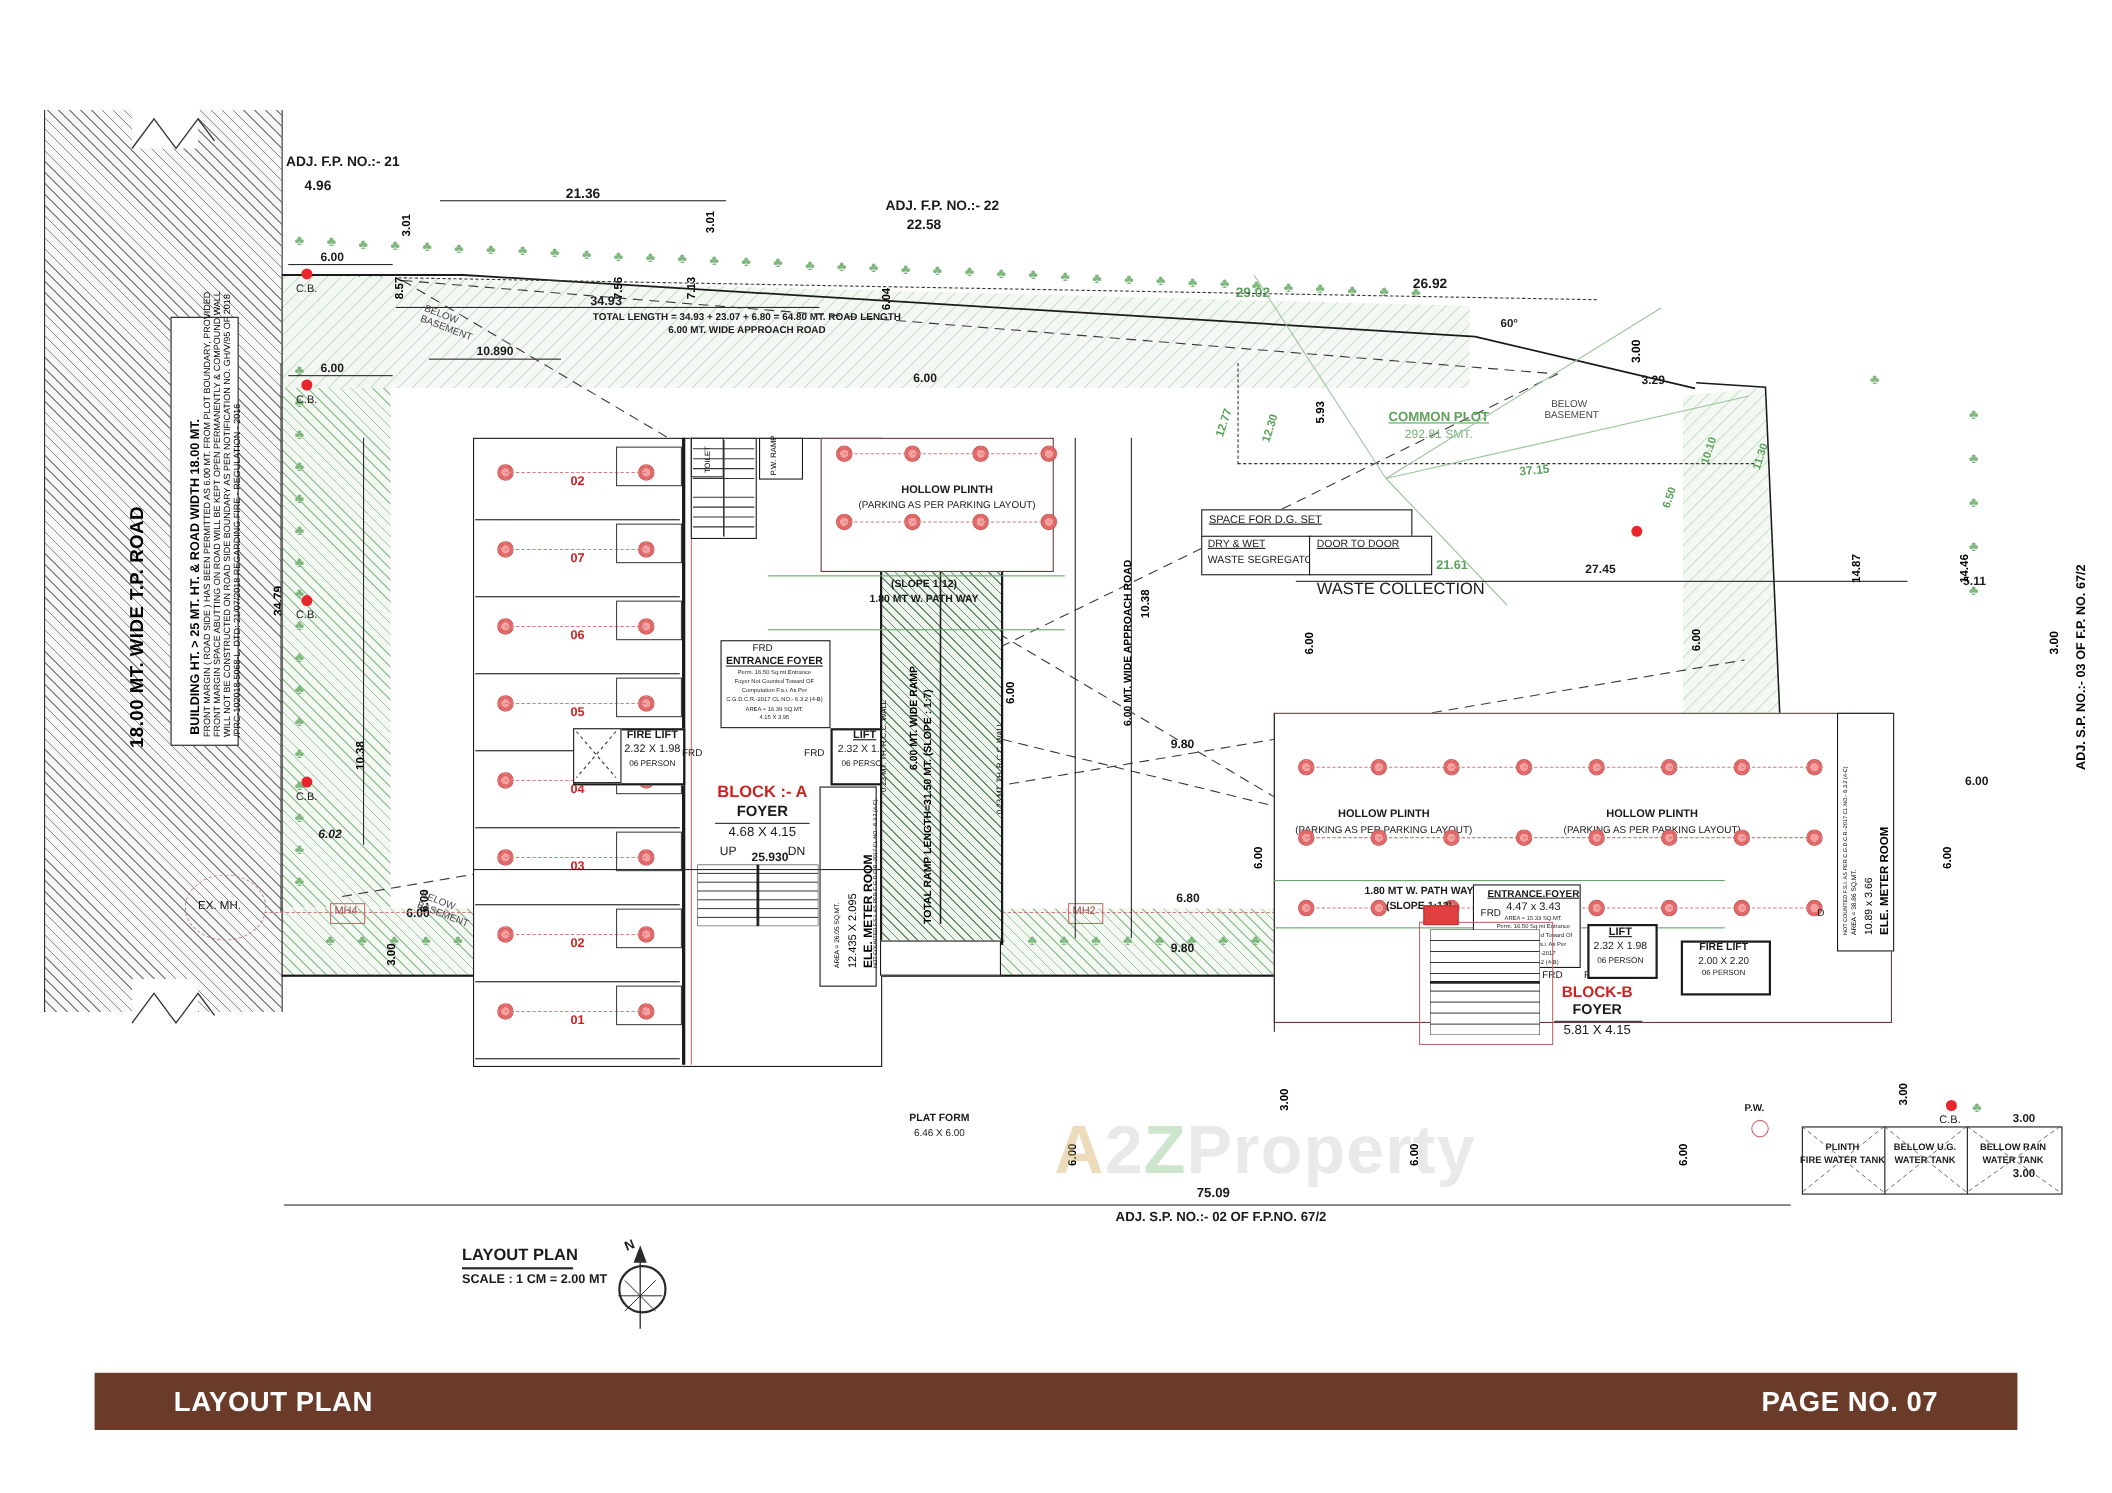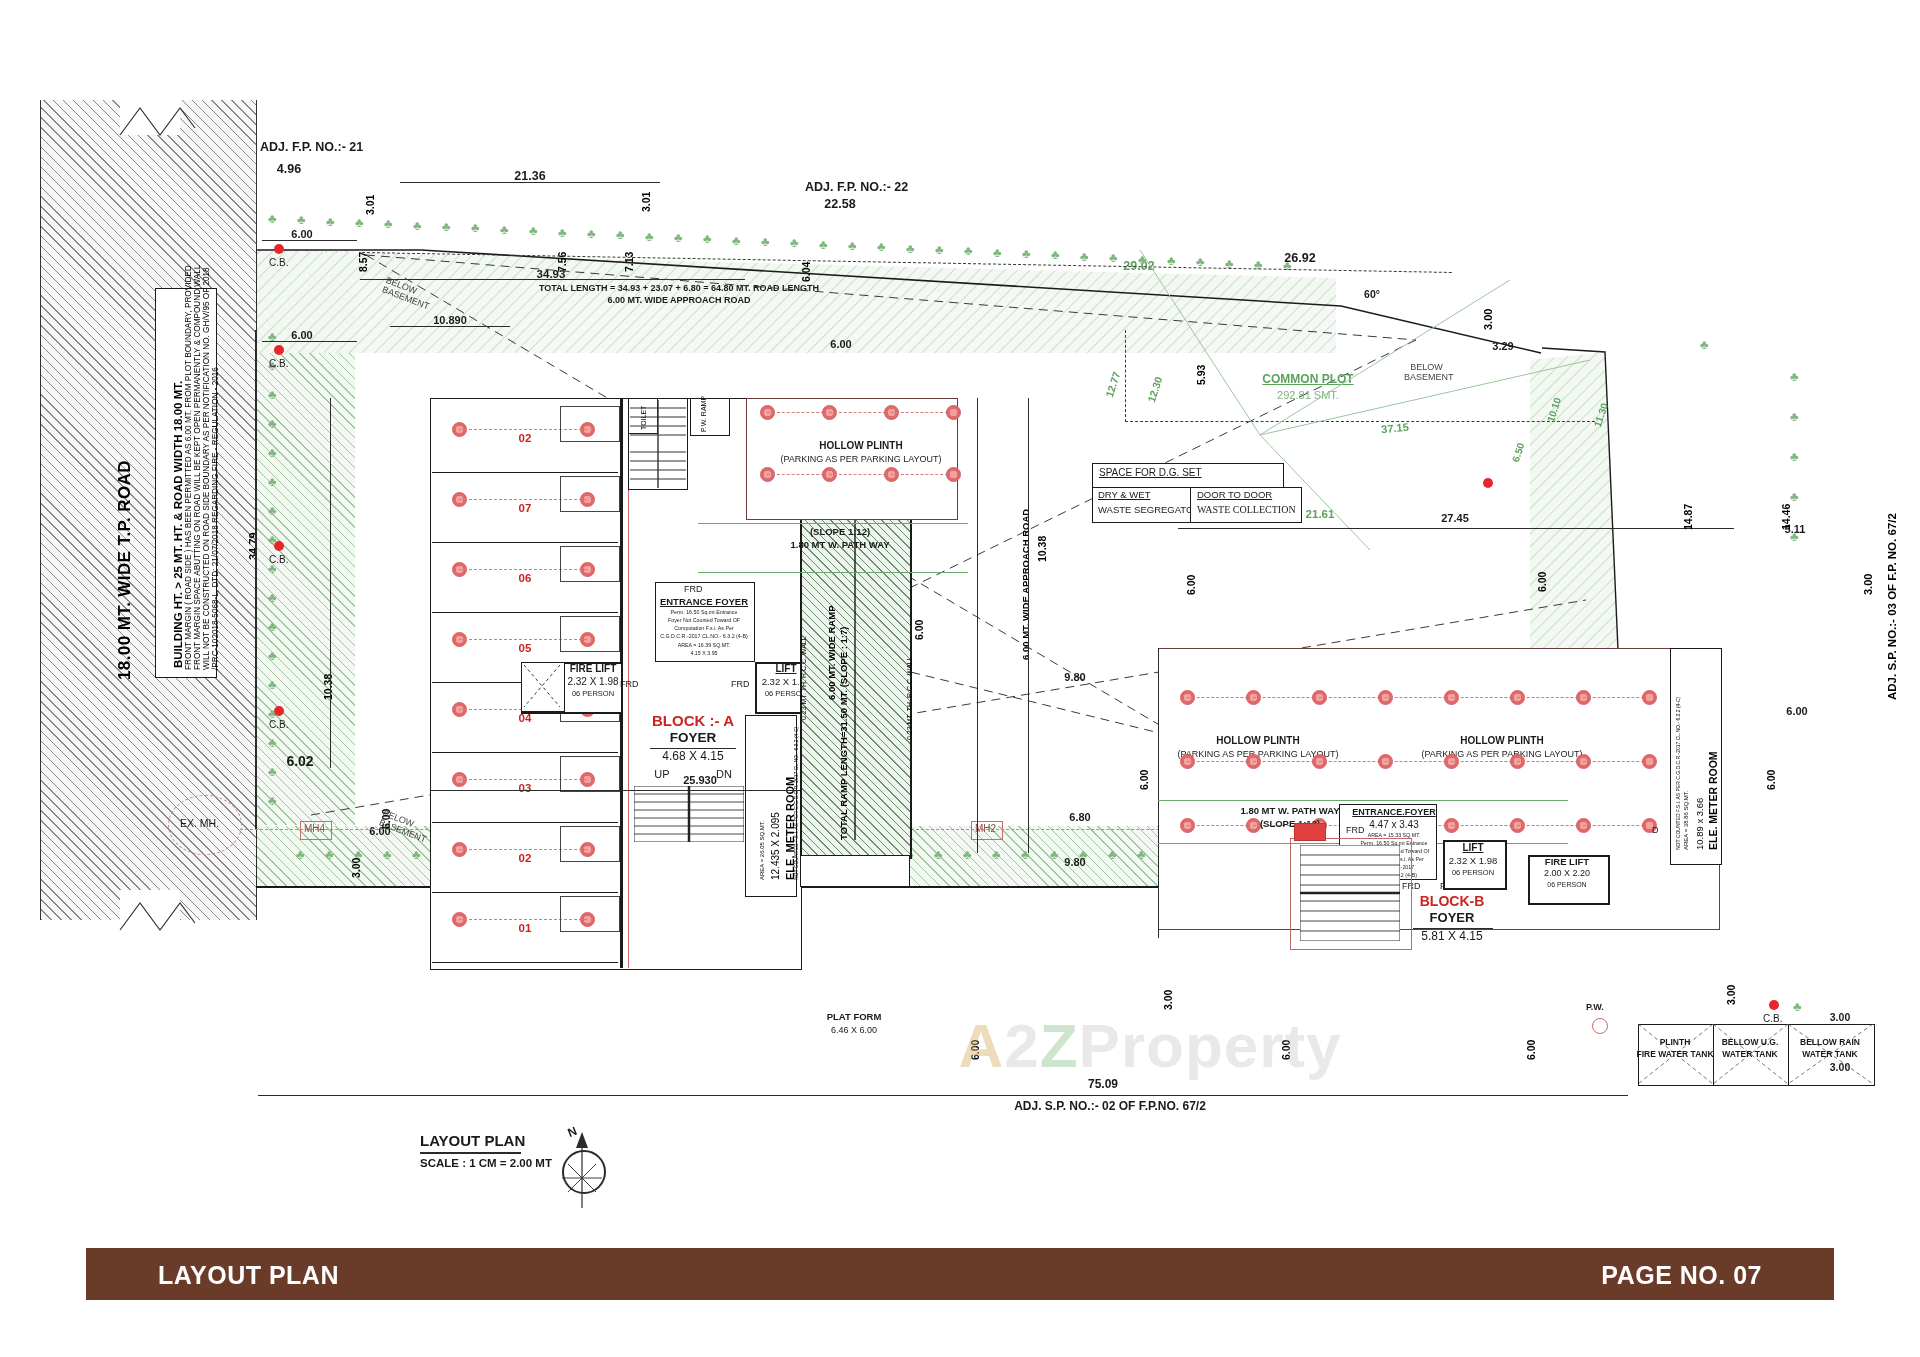--- a/index.html
+++ b/index.html
@@ -142,21 +142,21 @@
   <div class="vtxt b" style="left:556px;top:272px;transform:rotate(-90deg);font-size:10.5px;">7.56</div>
   <div class="vtxt b" style="left:623px;top:272px;transform:rotate(-90deg);font-size:10.5px;">7.13</div>
   <div class="vtxt b" style="left:800px;top:282px;transform:rotate(-90deg);font-size:10.5px;">6.04</div>
 
   <div class="txt b ctr" style="left:551px;top:268px;font-size:11.5px;">34.93</div>
   <div class="txt b ctr" style="left:679px;top:284px;font-size:9px;">TOTAL LENGTH = 34.93 + 23.07 + 6.80 = 64.80 MT. ROAD LENGTH</div>
   <div class="txt b ctr" style="left:679px;top:296px;font-size:9px;">6.00 MT. WIDE APPROACH ROAD</div>
 
   <div class="txt b ctr" style="left:302px;top:229px;font-size:11px;">6.00</div>
   <div class="txt b ctr" style="left:302px;top:330px;font-size:11px;">6.00</div>
-  <div class="txt b ctr" style="left:300px;top:754px;font-size:14px;">6.02</div>
+  <div class="txt b ctr" style="left:300px;top:754px;font-size:11px;font-style:italic;">6.02</div>
   <div class="txt b ctr" style="left:380px;top:826px;font-size:11px;">6.00</div>
   <div class="txt b ctr" style="left:450px;top:315px;font-size:11px;">10.890</div>
   <div class="txt b ctr" style="left:841px;top:339px;font-size:11px;">6.00</div>
 
   <div class="ln ln-h" style="left:262px;top:240px;width:95px;"></div>
   <div class="ln ln-h" style="left:262px;top:341px;width:95px;"></div>
   <div class="ln ln-h" style="left:360px;top:279px;width:385px;"></div>
   <div class="ln ln-h" style="left:390px;top:326px;width:120px;"></div>
   <div class="ln ln-h" style="left:400px;top:182px;width:260px;"></div>
 
@@ -508,21 +508,21 @@
   <div class="vtxt b green" style="left:1592px;top:425px;transform:rotate(-72deg);font-size:10px;">11.30</div>
   <div class="vtxt b green" style="left:1510px;top:460px;transform:rotate(-72deg);font-size:10px;">6.50</div>
 
   <div class="box" style="left:1092px;top:463px;width:190px;height:24px;"></div>
   <div class="txt u" style="left:1099px;top:468px;font-size:10px;">SPACE FOR D.G. SET</div>
   <div class="box" style="left:1092px;top:487px;width:98px;height:34px;"></div>
   <div class="txt u" style="left:1098px;top:490px;font-size:9.5px;">DRY &amp; WET</div>
   <div class="txt" style="left:1098px;top:505px;font-size:9.5px;">WASTE SEGREGATOR</div>
   <div class="box" style="left:1190px;top:487px;width:110px;height:34px;"></div>
   <div class="txt u" style="left:1197px;top:490px;font-size:9.5px;">DOOR TO DOOR</div>
-  <div class="txt" style="left:1197px;top:505px;font-size:10px;font-family:Liberation Serif, serif;">WASTE COLLECTION</div>
+  <div class="txt" style="left:1197px;top:528px;font-size:15px;">WASTE COLLECTION</div>
 
   <div class="box" style="left:1158px;top:648px;width:560px;height:280px;border:1.4px solid #6b3b3b;"></div>
   <div class="ln ln-v" style="left:1158px;top:648px;height:290px;"></div>
 
   <div class="txt b ctr" style="left:1258px;top:736px;font-size:10px;">HOLLOW PLINTH</div>
   <div class="txt ctr" style="left:1258px;top:750px;font-size:9px;">(PARKING AS PER PARKING LAYOUT)</div>
   <div class="txt b ctr" style="left:1502px;top:736px;font-size:10px;">HOLLOW PLINTH</div>
   <div class="txt ctr" style="left:1502px;top:750px;font-size:9px;">(PARKING AS PER PARKING LAYOUT)</div>
   <div id="cols2">
       <div class="col" style="left: 1180px; top: 690px;"></div>

